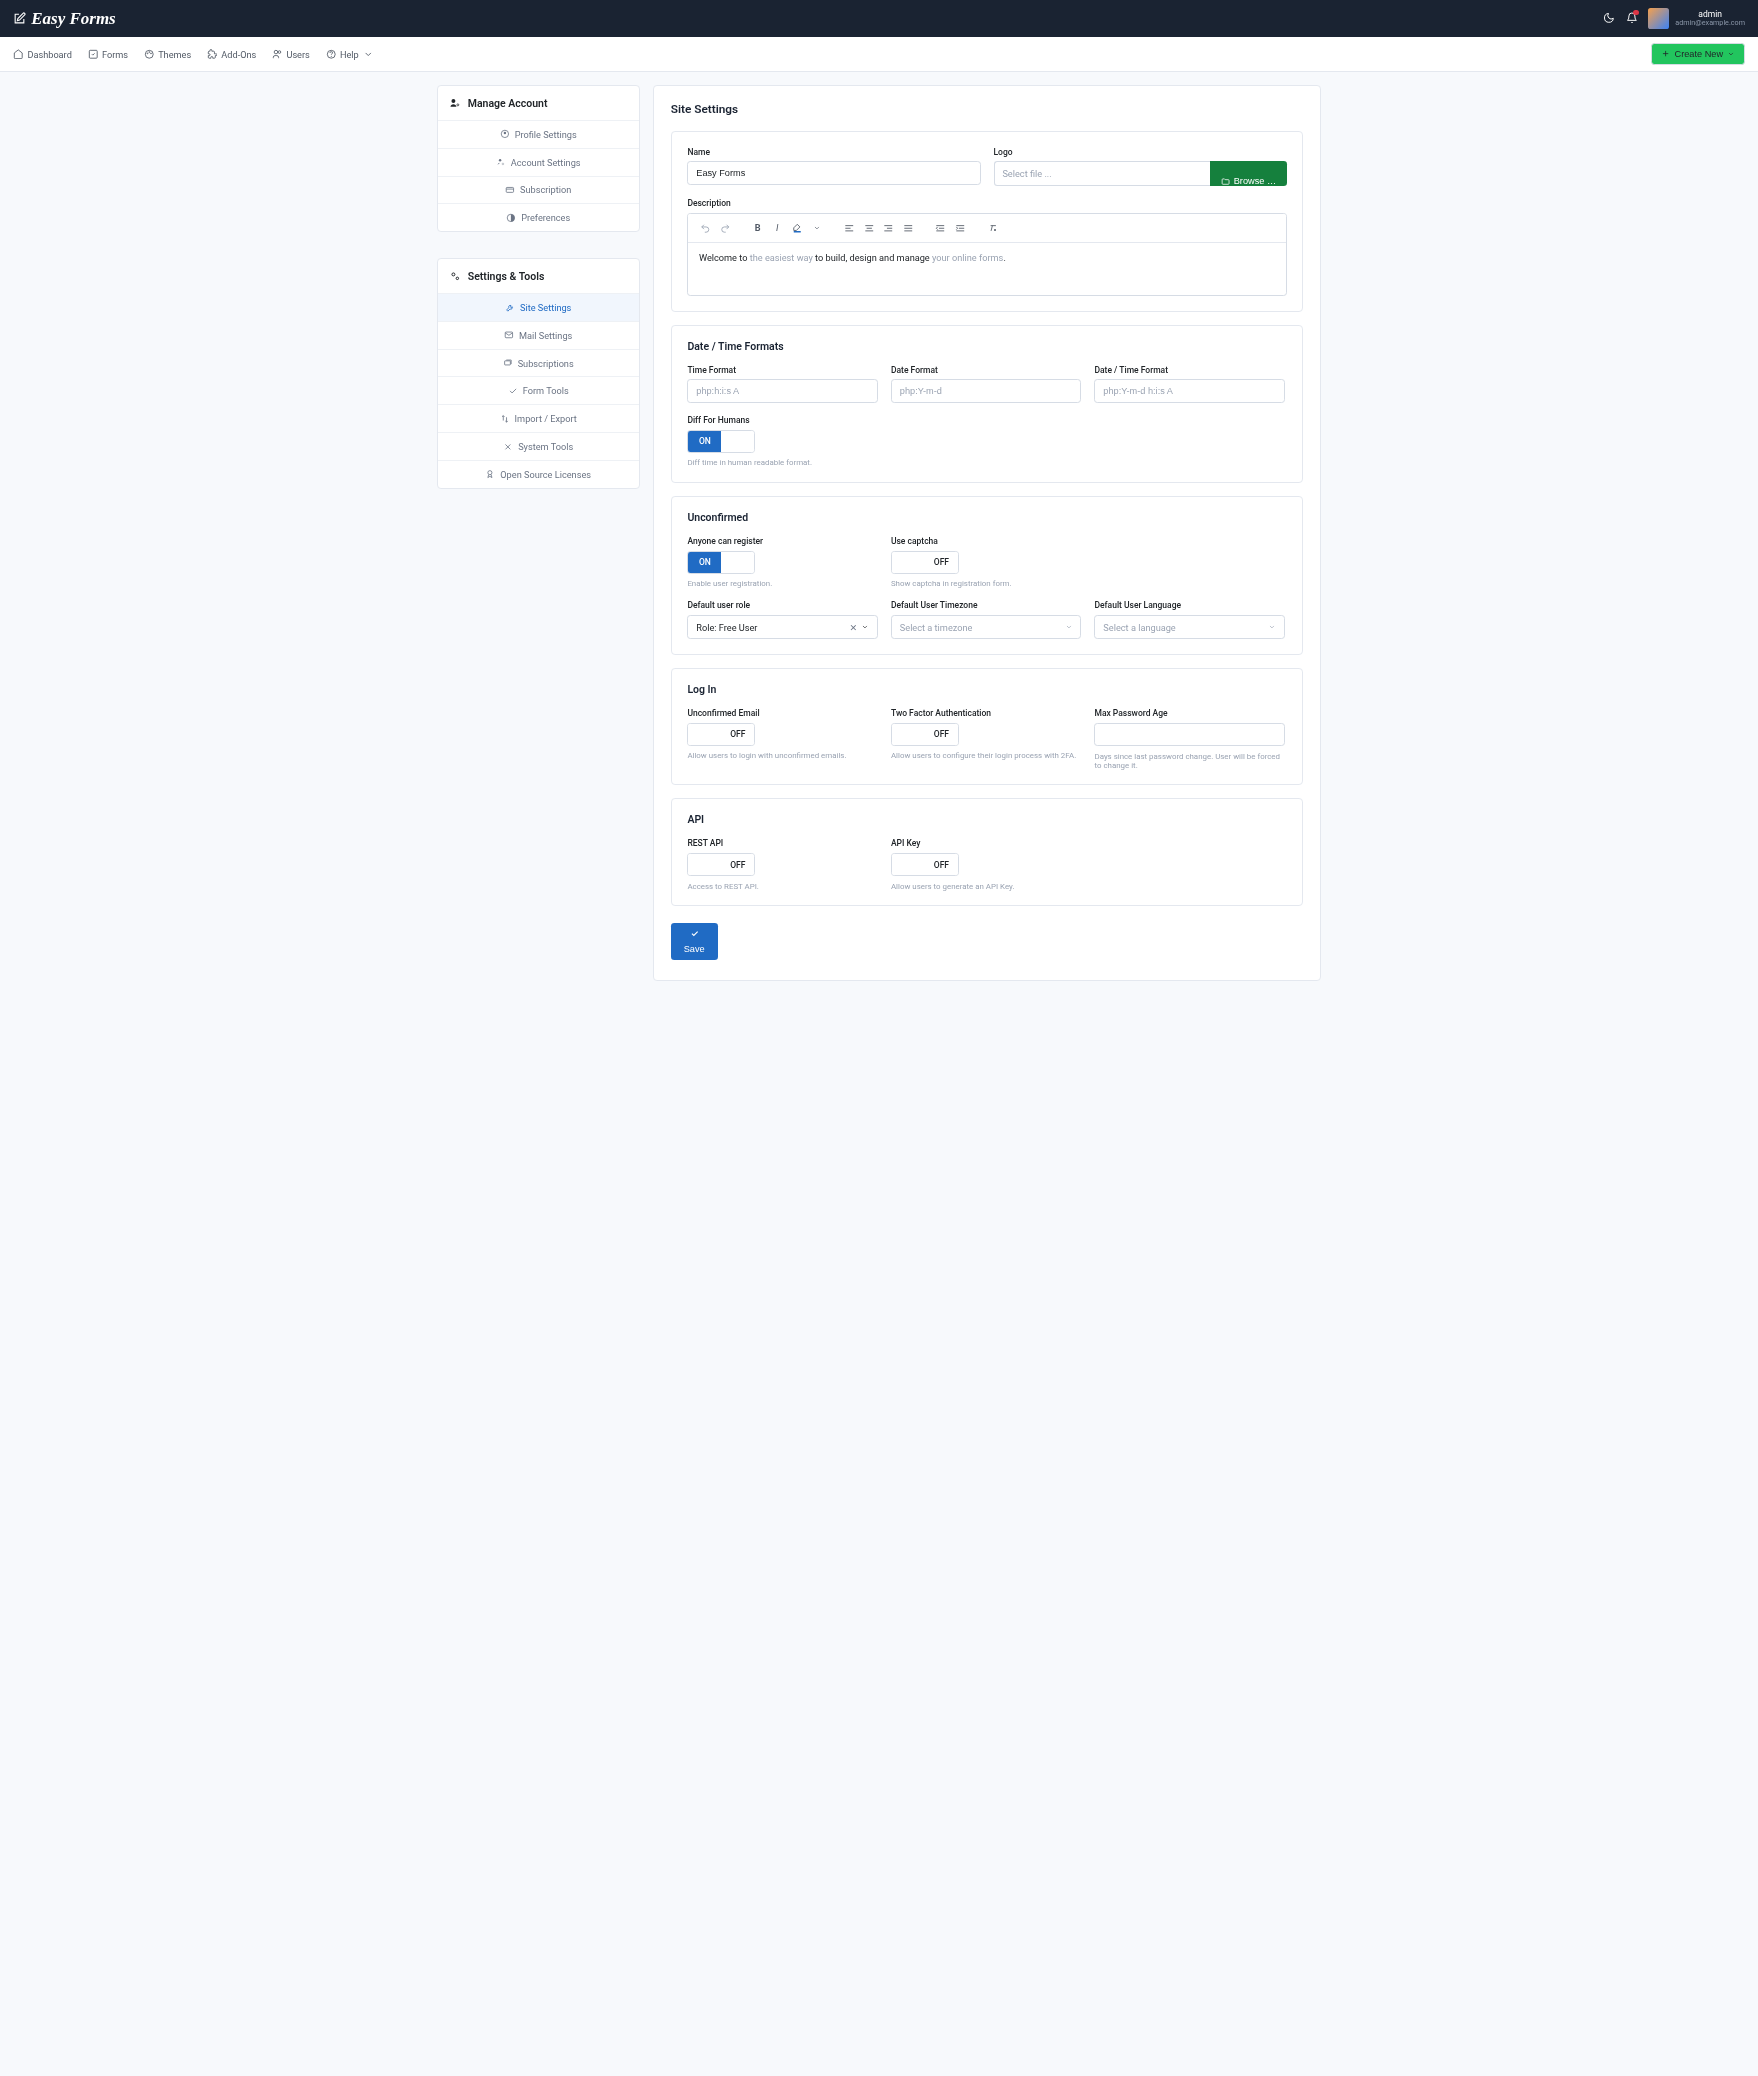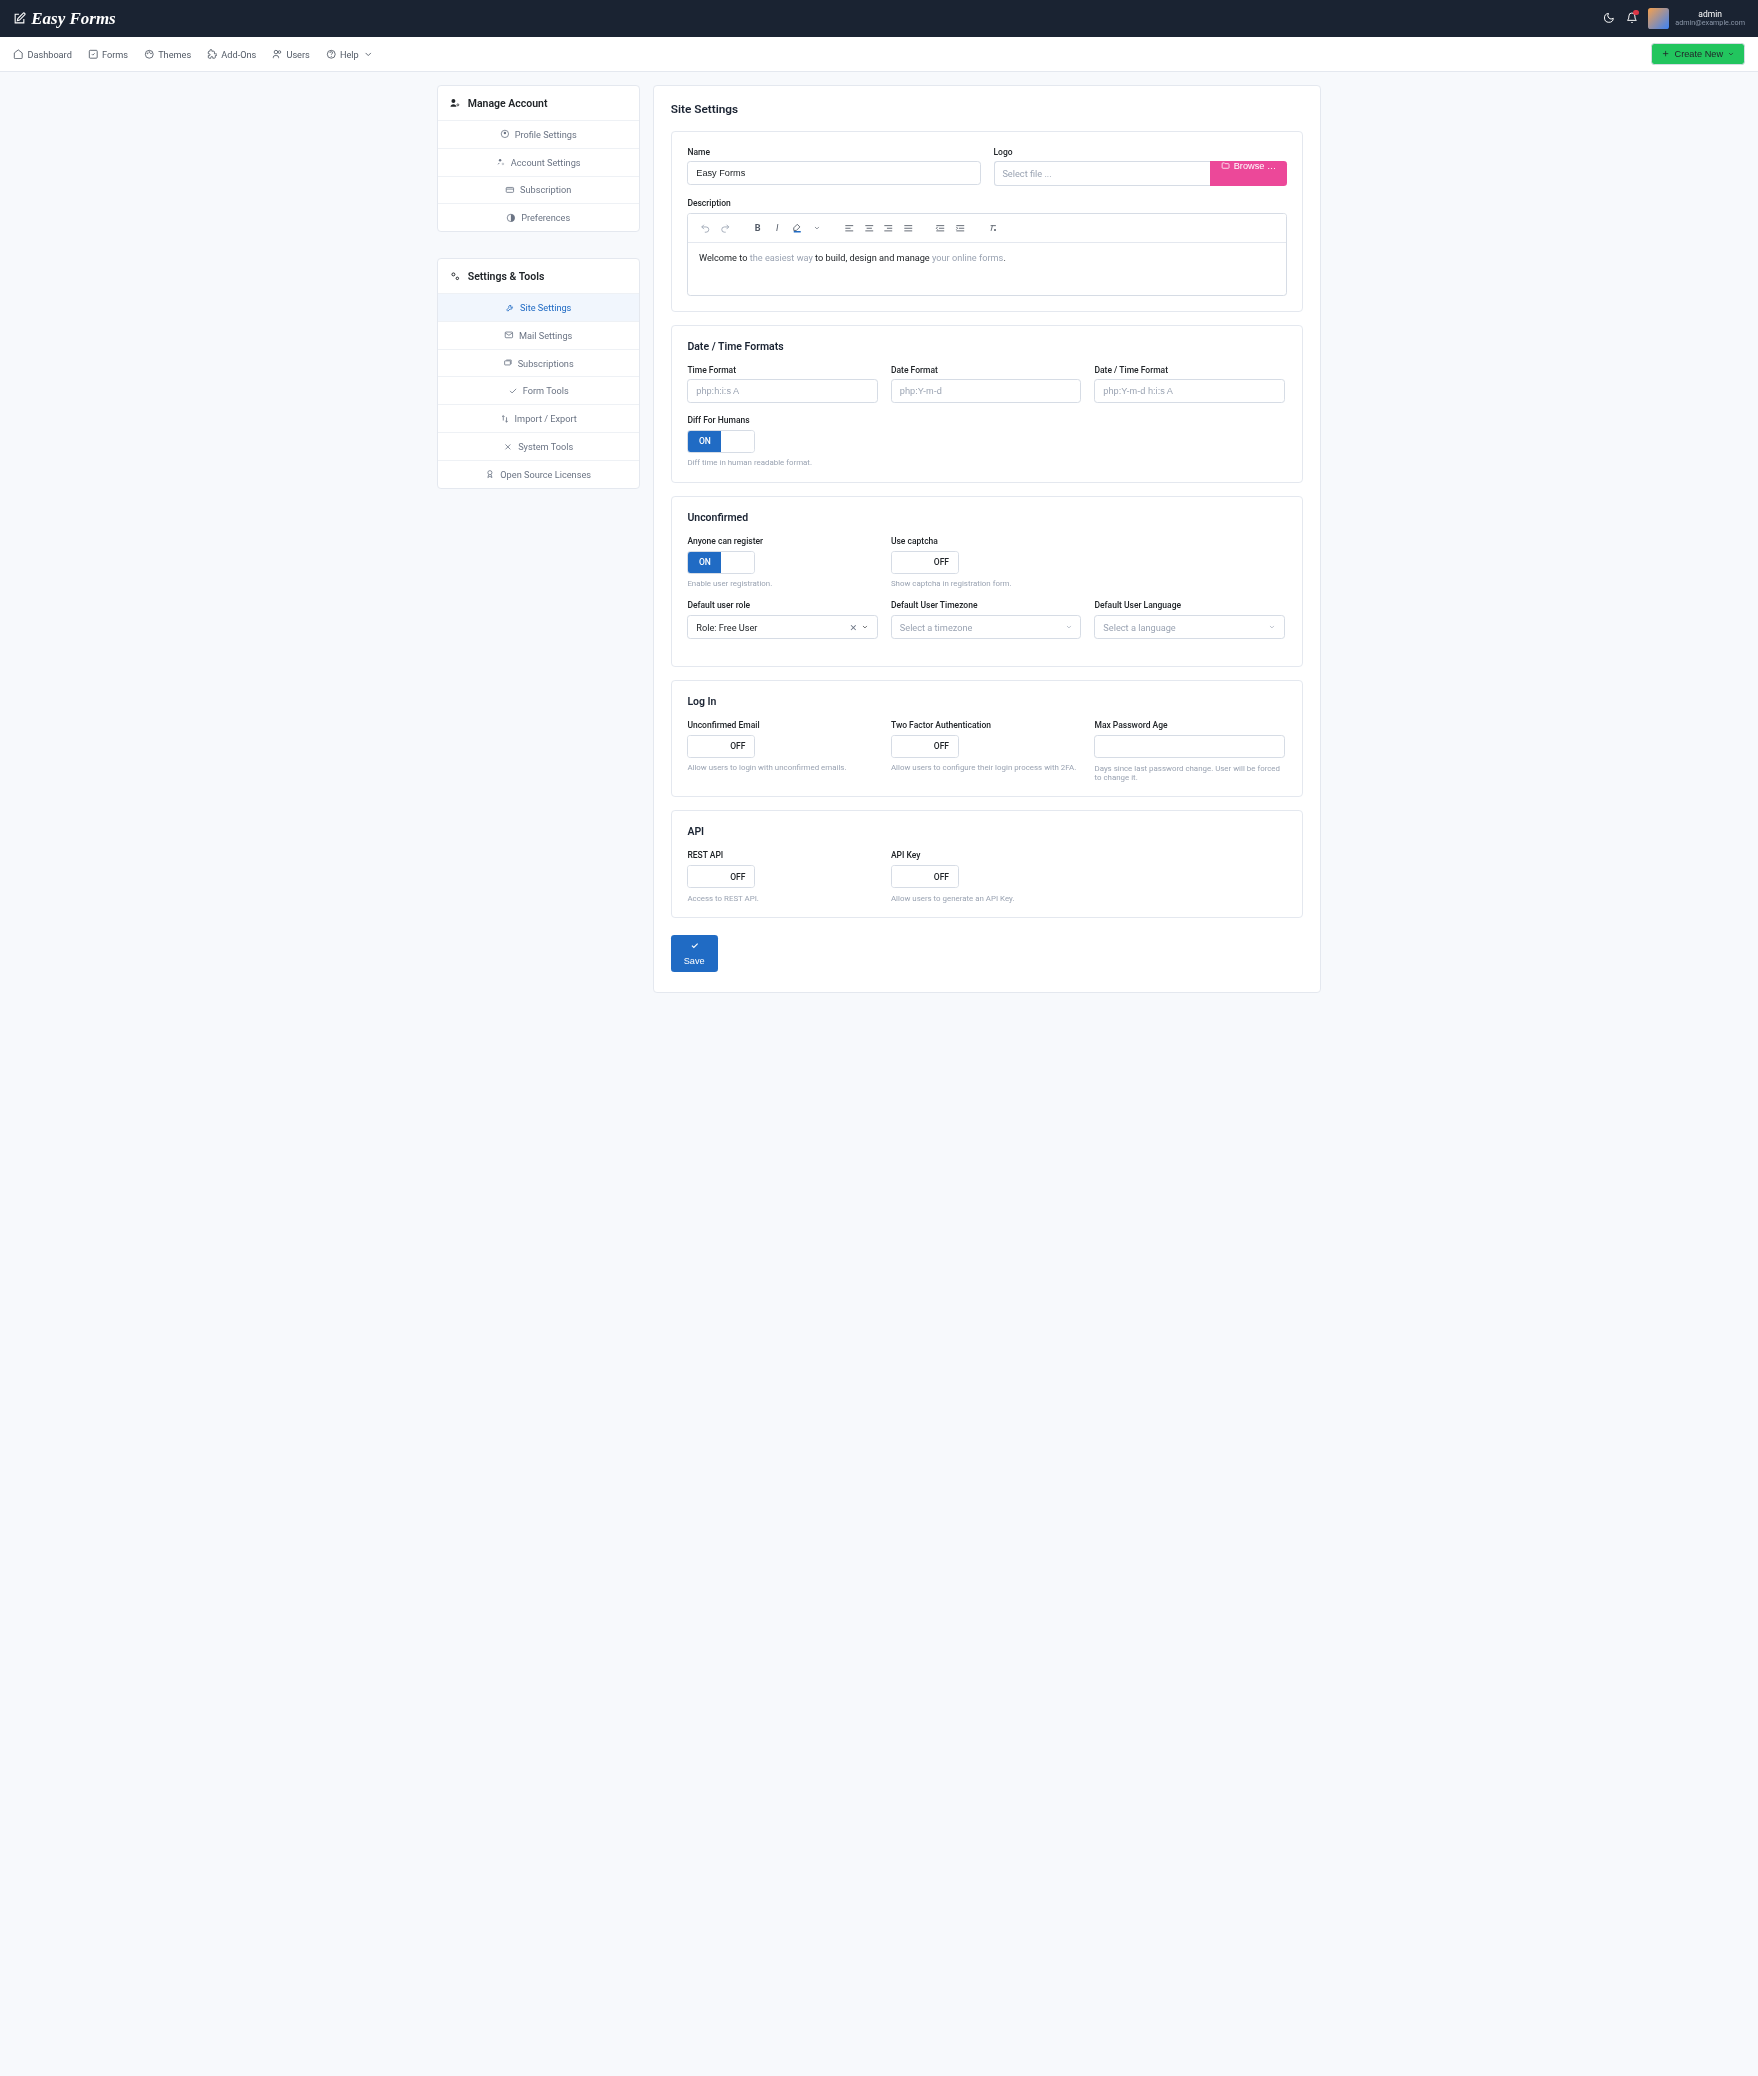--- a/index.html
+++ b/index.html
@@ -53,21 +53,21 @@
 .label { display: block; font-size: 8.5px; color: #212529; margin-bottom: 4.6px; font-weight: 500; }
 .input { width: 100%; border: 0.7px solid #d6dce5; border-radius: 3.3px; padding: 5.9px 7.9px; font-size: 9.2px; color: #212529; background: #fff; }
 .input::placeholder { color: #9aa3b2; }
 .select { width: 100%; border: 0.7px solid #d6dce5; border-radius: 3.3px; padding: 5.9px 7.9px; font-size: 9.2px; color: #9aa3b2; background: #fff; display: flex; justify-content: space-between; align-items: center; cursor: pointer; }
 .select.filled { color: #212529; }
 .hint { font-size: 7.9px; color: #9aa3b2; margin-top: 5.2px; }
 
 
 .file-group { display: flex; }
 .file-input { flex: 1; border: 0.7px solid #d6dce5; border-radius: 3.3px 0 0 3.3px; padding: 5.9px 7.9px; font-size: 9.2px; color: #9aa3b2; border-right: none; }
-.browse-btn { background: #ec4899; color: #fff; border: none; padding: 0 10.5px; border-radius: 0 3.3px 3.3px 0; cursor: pointer; display: flex; align-items: flex-start; gap: 3.9px; font-size: 9.2px; }
+.browse-btn { background: #15803d; color: #fff; border: none; padding: 0 10.5px; border-radius: 0 3.3px 3.3px 0; cursor: pointer; display: flex; align-items: flex-end; gap: 3.9px; font-size: 9.2px; }
 
 
 .editor { border: 0.7px solid #d6dce5; border-radius: 3.3px; overflow: hidden; }
 .editor-toolbar { display: flex; align-items: center; gap: 2.6px; padding: 5.2px 7.9px; border-bottom: 0.7px solid #e4e8ef; background: #fff; }
 .tb-group { display: flex; gap: 1.3px; margin-right: 11.8px; }
 .tb-btn { width: 18.3px; height: 18.3px; display: flex; align-items: center; justify-content: center; cursor: pointer; color: #525a66; border-radius: 2px; }
 .editor-body { padding: 9.2px 10.5px; min-height: 52px; font-size: 9.2px; }
 .editor-body .link { color: #9aa3b2; }
 
 
@@ -456,21 +456,21 @@
           <div class="col-third">
             <label class="label">Use captcha</label>
             <div class="toggle off">
               <div class="toggle-half toggle-on">ON</div>
               <div class="toggle-half toggle-off">OFF</div>
             </div>
             <div class="hint">Show captcha in registration form.</div>
           </div>
           <div class="col-third"></div>
         </div>
-        <div class="row" style="margin-bottom:12px">
+        <div class="row" style="margin-bottom:0">
           <div class="col-third">
             <label class="label">Default user role</label>
             <div class="select filled">
               <span>Role: Free User</span>
               <span><span class="clear-x">✕</span><svg class="chev" viewBox="0 0 24 24" fill="none" stroke="currentColor" stroke-width="2">
                     <path d="M6 9l6 6 6-6"></path>
                   </svg></span>
             </div>
           </div>
           <div class="col-third">

